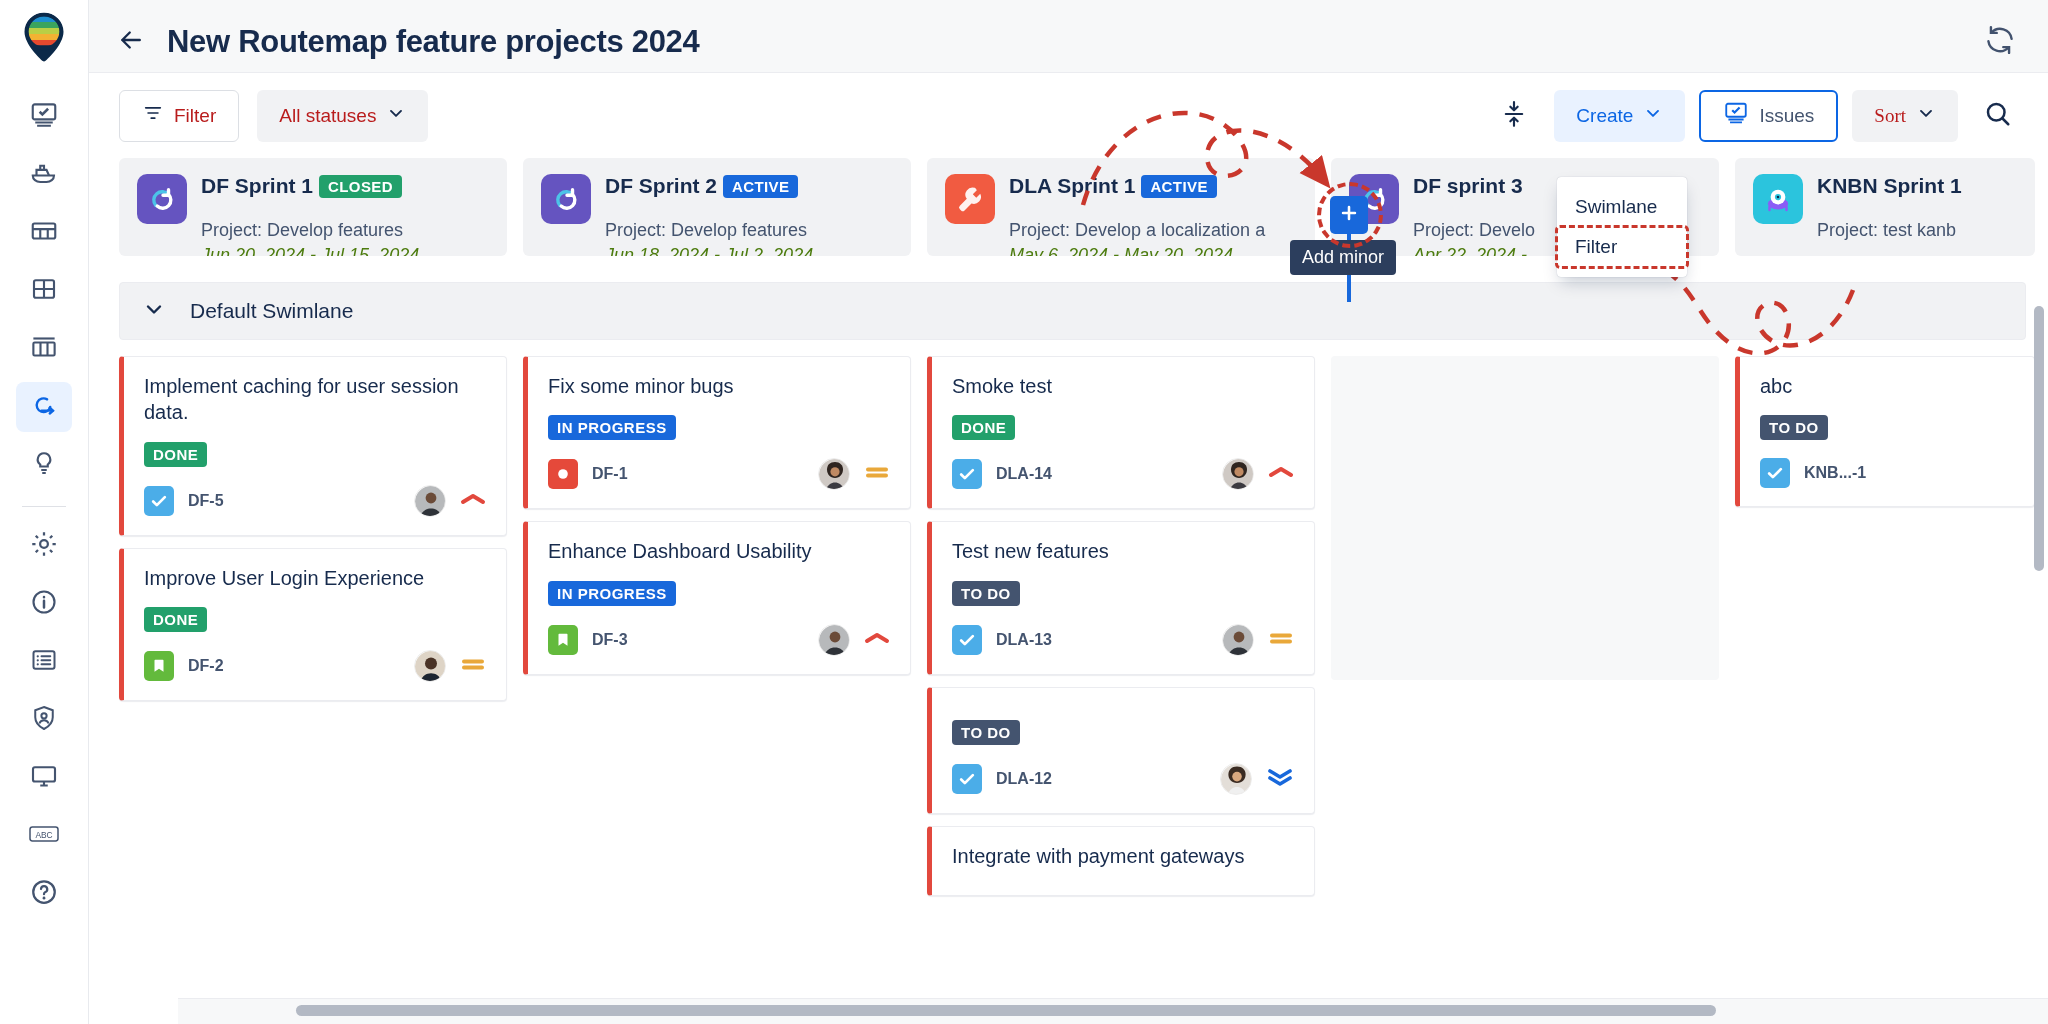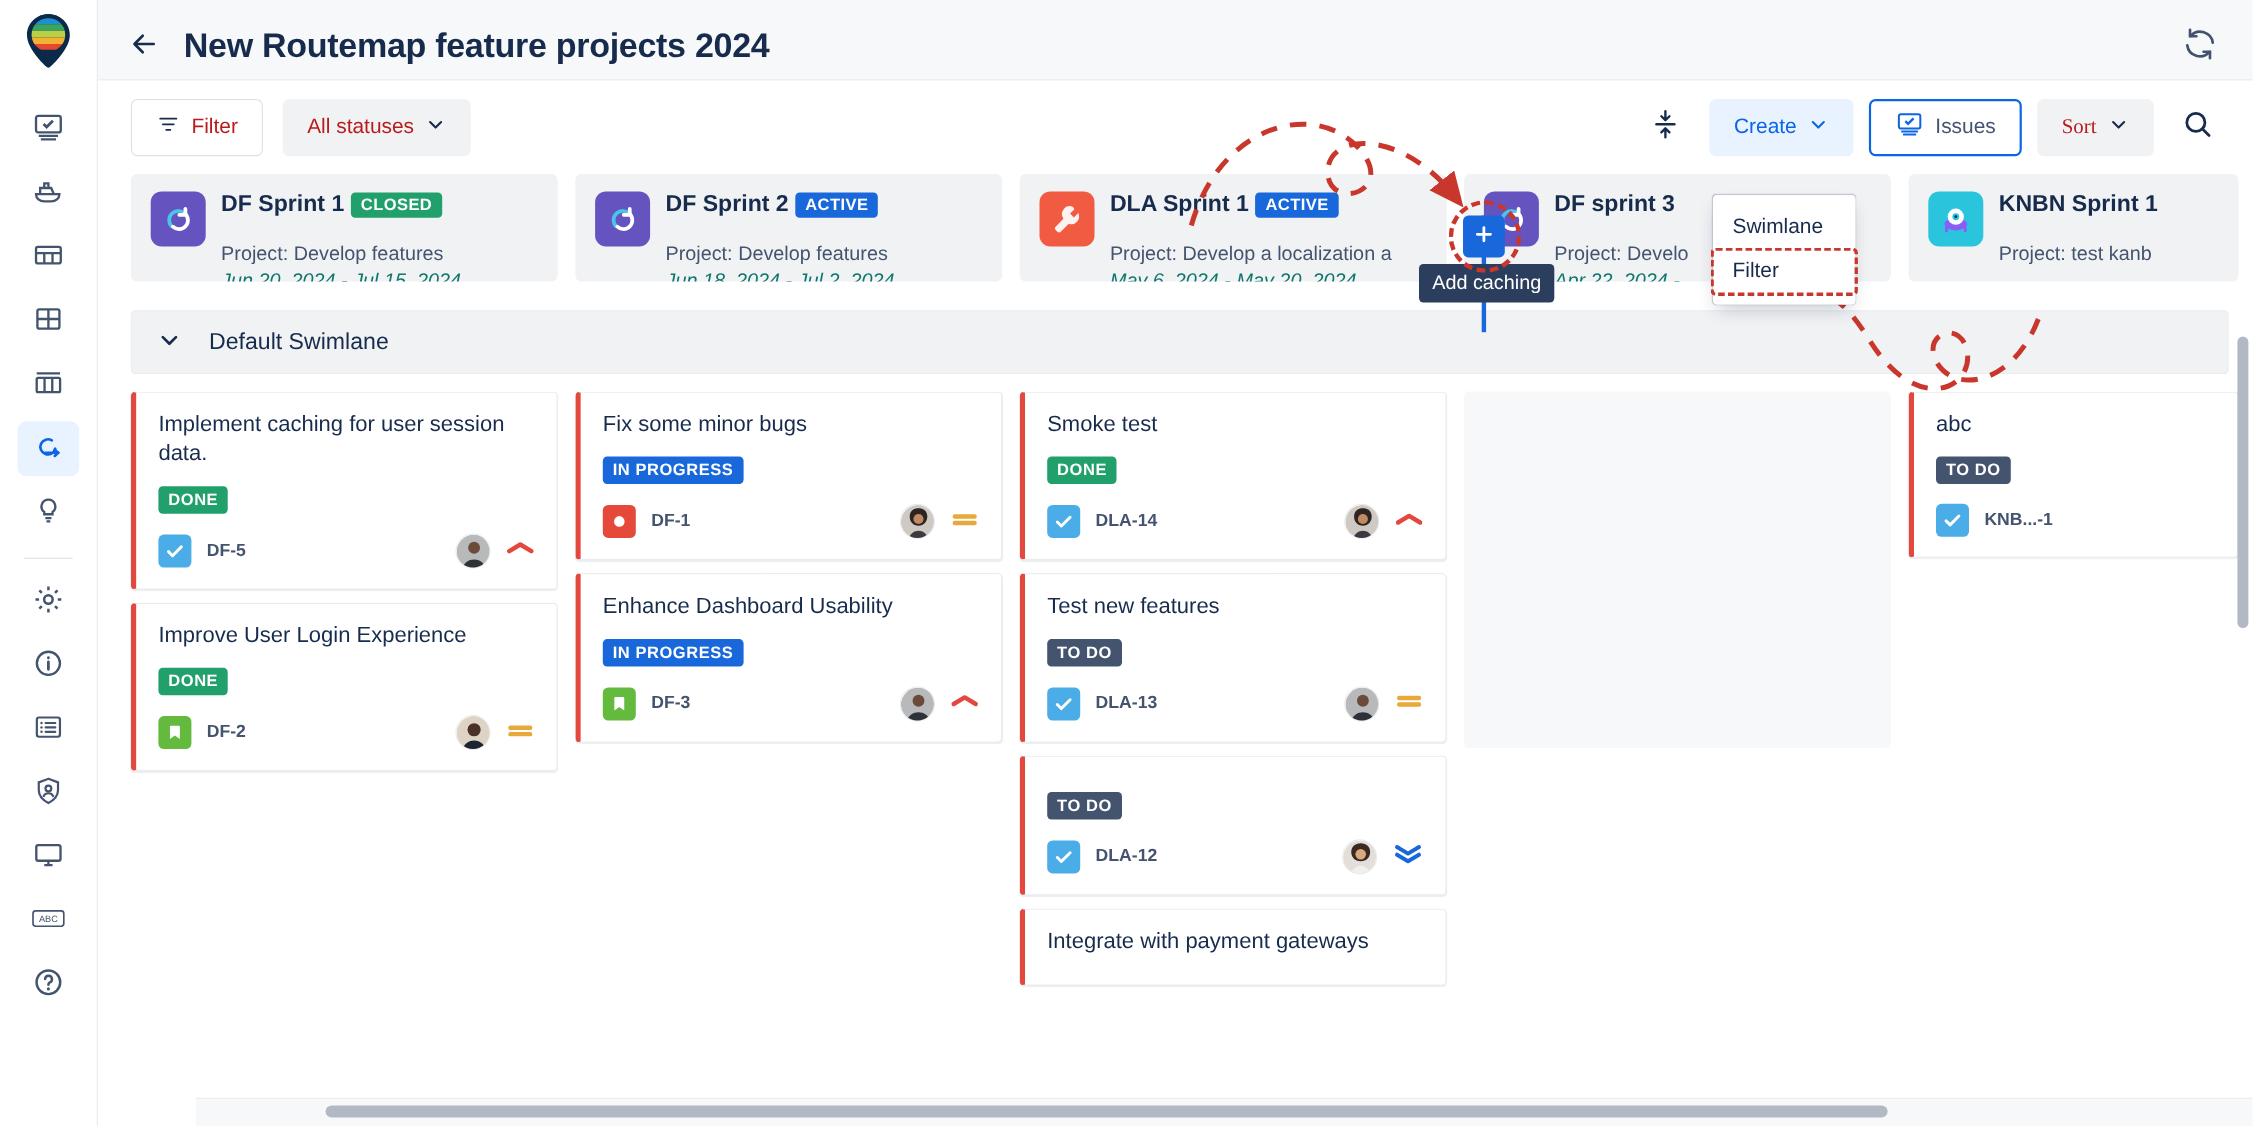--- a/index.html
+++ b/index.html
@@ -71,21 +71,21 @@
     display:flex; align-items:flex-start; padding:16px 14px 0 18px; gap:14px; overflow:hidden;
     position:relative;
   }
   .sprintcard.wide { width:300px; flex:0 0 300px; }
   .sp-avatar { width:50px;height:50px;border-radius:10px;flex:0 0 50px;
                display:flex;align-items:center;justify-content:center; }
   .sp-body { min-width:0; flex:1; }
   .sp-top { display:flex; align-items:center; gap:6px; }
   .sp-name { font-size:21px; font-weight:700; color:#172b4d; white-space:nowrap; }
   .sp-proj { font-size:18px; color:#44546f; margin-top:22px; white-space:nowrap; }
-  .sp-dates { font-size:18px; color:#0f766e; font-style:italic; margin-top:4px; white-space:nowrap; }
+  .sp-dates { font-size:18px; color:#4d7c0f; font-style:italic; margin-top:4px; white-space:nowrap; }
   .lozenge {
     font-size:15px; font-weight:700; letter-spacing:.4px; color:#fff;
     padding:3px 9px; border-radius:4px; white-space:nowrap;
   }
 
   
   #swimlane {
     margin:22px 22px 0 30px; height:58px; background:#f1f2f4; border:1px solid #ebecf0;
     border-radius:4px; display:flex; align-items:center; padding-left:22px; gap:24px;
   }
@@ -743,21 +743,21 @@
   </div>
 
   <div id="addcol-line"></div>
   <div id="addcol">
     <span>
       <svg width="22" height="22" viewBox="0 0 24 24" fill="none" stroke="#fff" stroke-width="2.8" stroke-linecap="round">
           <path d="M12 5.5v13M5.5 12h13"></path>
         </svg>
     </span>
   </div>
-  <div id="tooltip">Add caching</div>
+  <div id="tooltip">Add minor</div>
 
   <div id="dropdown">
     <div class="menuitem">Swimlane</div>
     <div class="menuitem highlight">Filter</div>
   </div>
 
   <svg class="annot">
     <defs>
       <marker id="ah" markerWidth="7" markerHeight="7" refX="4" refY="3.2" orient="auto">
         <path d="M0,0 L7,3.2 L0,6.4 z" fill="#c9372c"></path>

